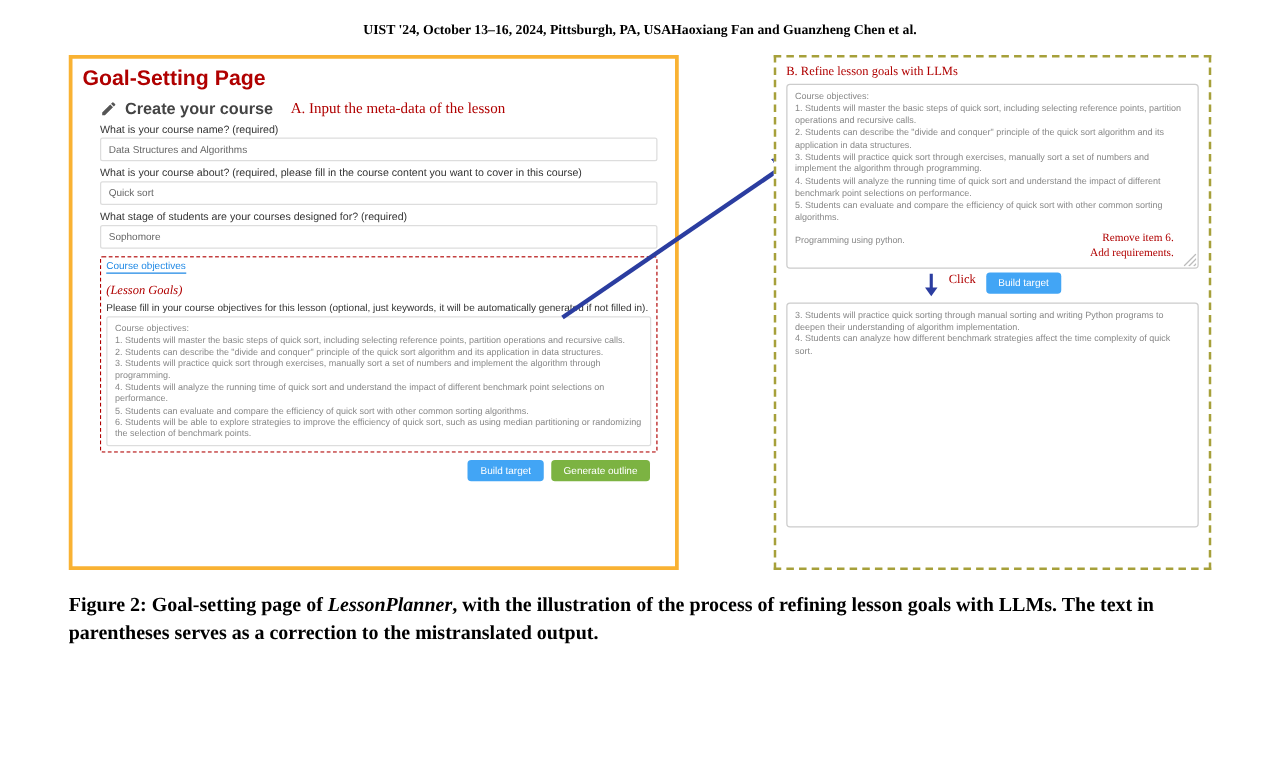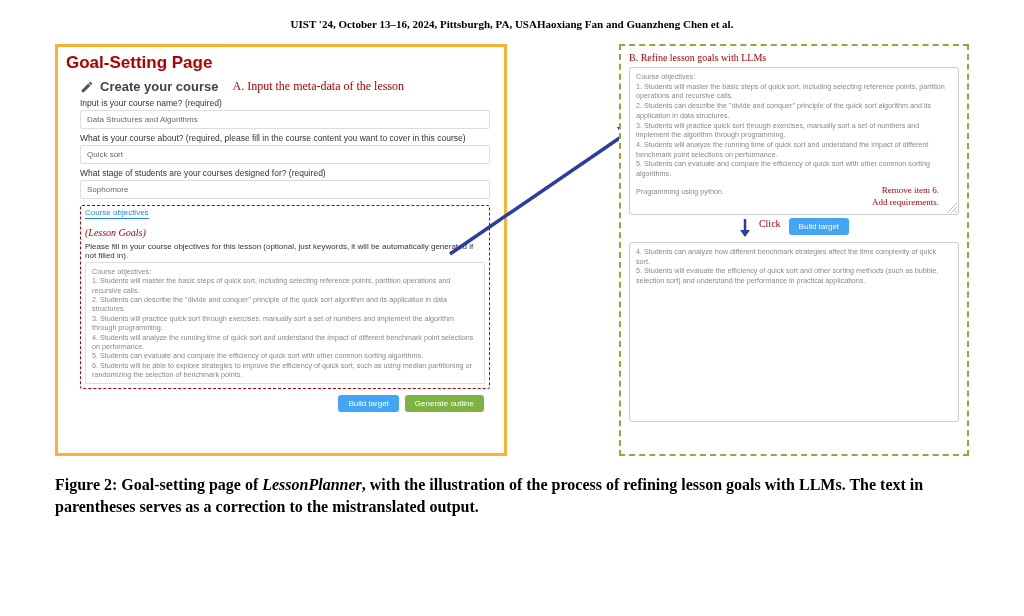--- a/index.html
+++ b/index.html
@@ -20,21 +20,21 @@
     font-size: 11px;
   }
   .figure-wrap {
     position: relative;
     margin: 14px 55px 0 55px;
     height: 420px;
   }
   .panel-a {
     position: absolute;
     left: 0; top: 0;
-    width: 452px;
+    width: 488px;
     height: 412px;
     border: 3px solid #f9b233;
     background: #fff;
     padding: 6px 8px;
   }
   .page-title {
     color: #b00000;
     font-family: Arial, sans-serif;
     font-size: 17px;
     font-weight: bold;
@@ -233,21 +233,21 @@
 
     <div class="create-row">
       <svg class="pencil" viewBox="0 0 24 24">
           <path fill="#555" d="M3 17.25V21h3.75l11.06-11.06-3.75-3.75L3 17.25zM20.71 7.04a1 1 0 0 0 0-1.41l-2.34-2.34a1 1 0 0 0-1.41 0l-1.83 1.83 3.75 3.75 1.83-1.83z"></path>
         </svg>
       <span class="create-label">Create your course</span>
       <span class="section-letter">A.   Input the meta-data of the lesson</span>
     </div>
 
     <div class="form-block">
-      <div class="field-label">Input is your course name? (required)</div>
+      <div class="field-label">What is your course name? (required)</div>
       <input class="field-input" value="Data Structures and Algorithms" style="">
 
       <div class="field-label">What is your course about? (required, please fill in the course content you want to cover in this course)</div>
       <input class="field-input" value="Quick sort" style="">
 
       <div class="field-label">What stage of students are your courses designed for? (required)</div>
       <input class="field-input" value="Sophomore" style="">
 
       <div class="dashed-box">
         <div class="tab-row">
@@ -305,21 +305,21 @@
     <div class="click-row">
       <svg class="small-arrow" viewBox="0 0 12 20">
           <line x1="6" y1="1" x2="6" y2="14" stroke="#2b3da0" stroke-width="2.5"></line>
           <path d="M1 12 L6 19 L11 12 Z" fill="#2b3da0"></path>
         </svg>
       <span class="click-label">Click</span>
       <button class="btn btn-blue">Build target</button>
     </div>
 
     <div class="textarea-b" style="height:180px;">
+      <div>3. Students will practice quick sorting through manual sorting and writing Python programs to deepen their understanding of algorithm implementation.</div>
       <div>4. Students can analyze how different benchmark strategies affect the time complexity of quick sort.</div>
-      <div>5. Students will evaluate the efficiency of quick sort and other sorting methods (such as bubble, selection sort) and understand the performance in practical applications.</div>
     </div>
   </div>
 </div>
 
 <div class="caption">
   <span>Figure 2: Goal-setting page of </span><span class="app-name">LessonPlanner</span><span>, with the illustration of the process of refining lesson goals with LLMs. The text in parentheses serves as a correction to the mistranslated output.</span>
 </div>
 
 </body></html>

